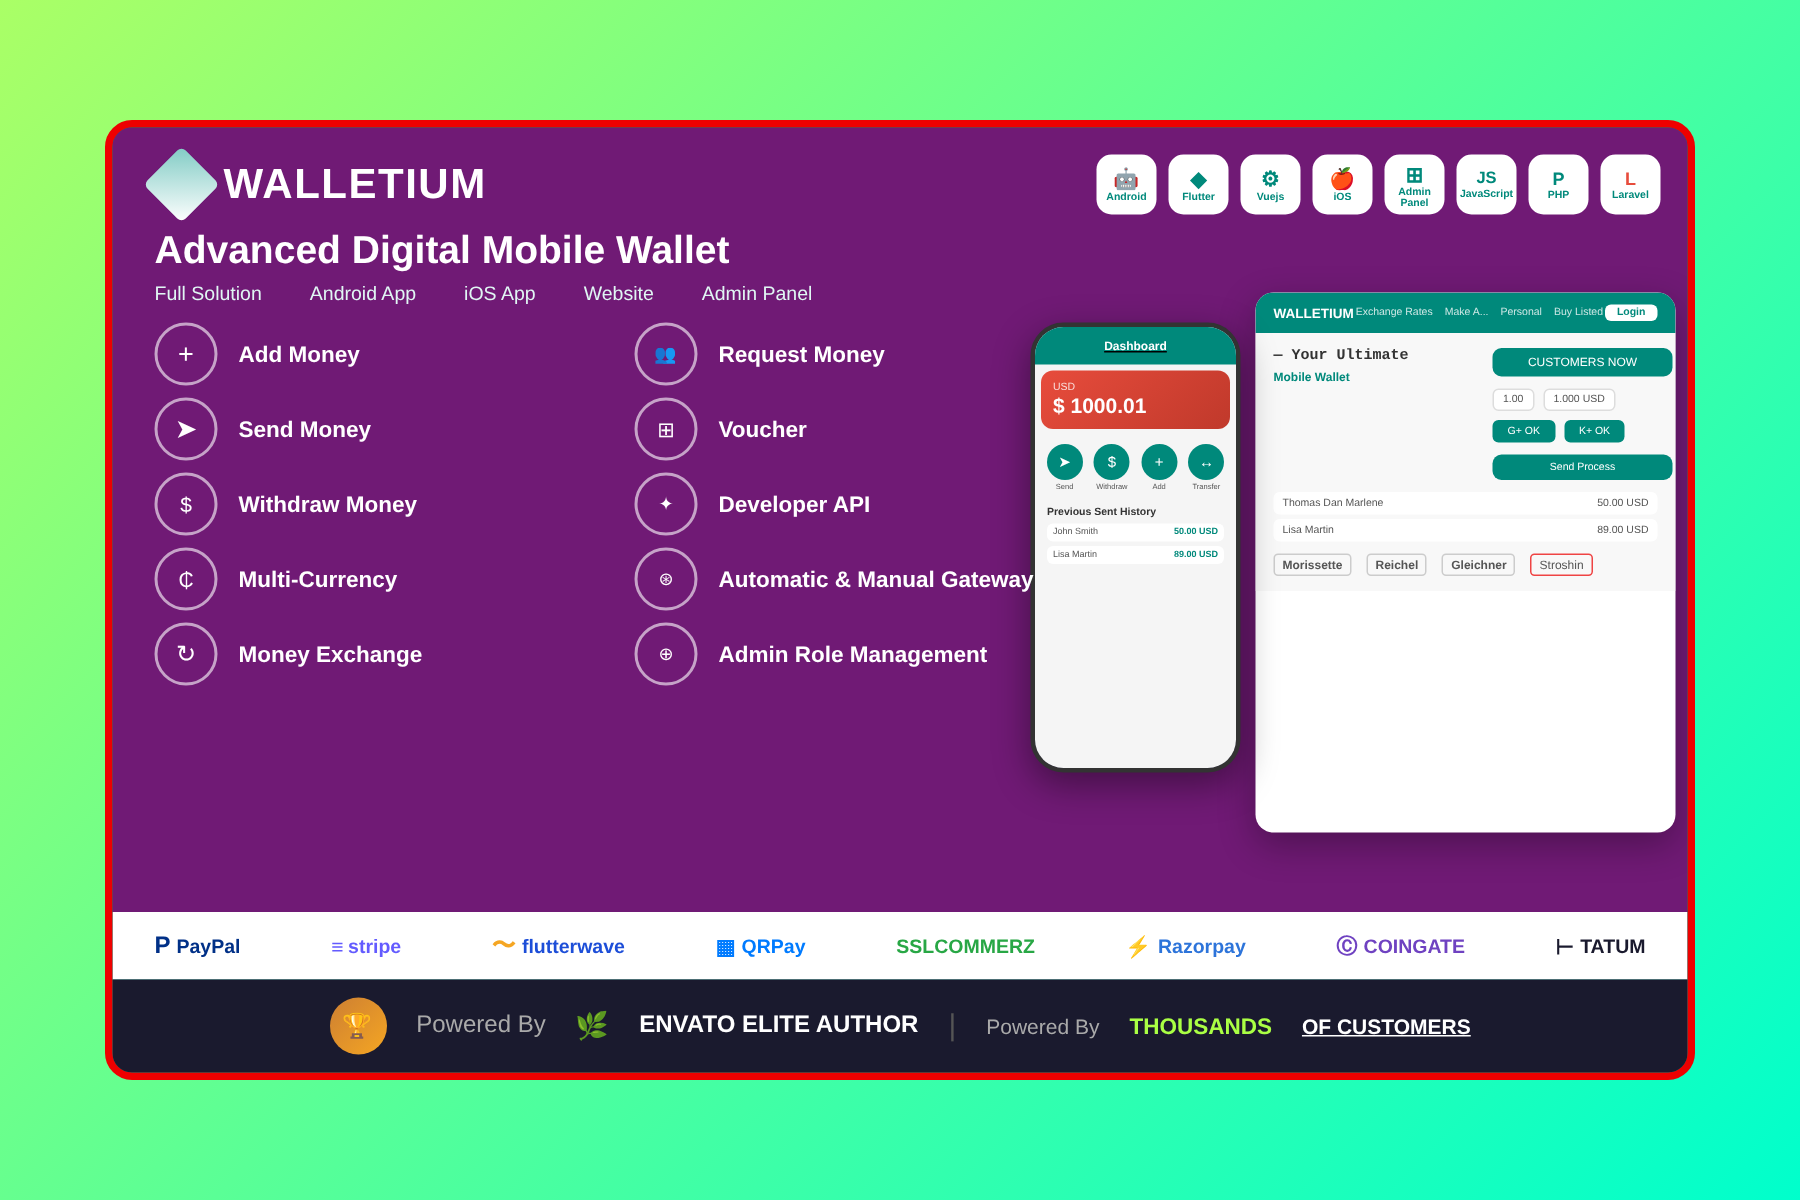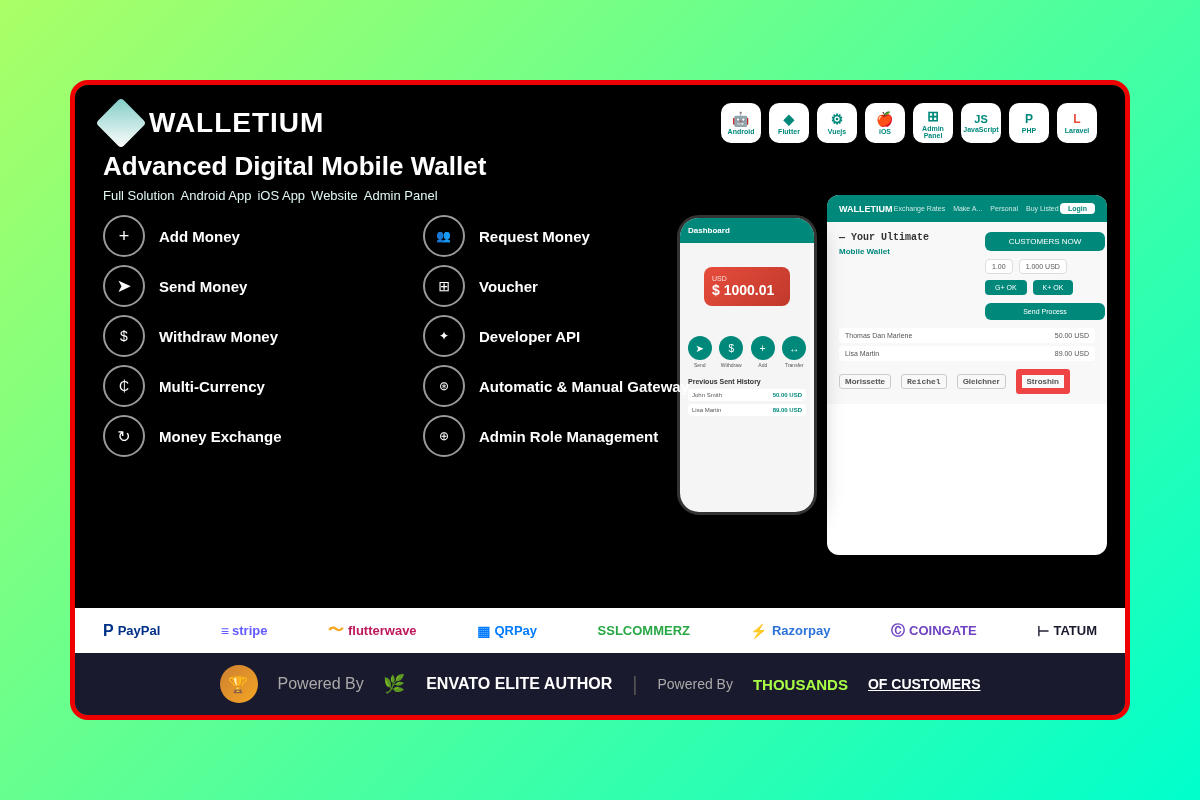--- a/index.html
+++ b/index.html
@@ -20,25 +20,25 @@
       border-radius: 18px;
       overflow: hidden;
       background: #00897b;
       display: flex;
       flex-direction: column;
       position: relative;
     }
     
     .main-content {
       flex: 1;
-      background: #000000;
+      background: #701a75;
       display: flex;
       flex-direction: column;
       position: relative;
-      padding: 18px 28px 0 28px;
+      padding: 18px 18px 0 28px;
       overflow: hidden;
     }
     
     .header-row {
       display: flex;
       align-items: center;
       justify-content: space-between;
       margin-bottom: 8px;
     }
     .logo-area {
@@ -94,21 +94,21 @@
       border-radius: 12px;
     }
     .title-text {
       font-size: 26px;
       font-weight: 900;
       color: #fff;
       margin-bottom: 6px;
     }
     .subtitle-row {
       display: flex;
-      gap: 6px;
+      gap: 32px;
       margin-bottom: 12px;
     }
     .subtitle-item {
       color: #e0f7f4;
       font-size: 13px;
       font-weight: 500;
     }
     
     .features-section {
       display: flex;
@@ -179,30 +179,31 @@
       width: 100%;
       height: 100%;
       background: #f5f5f5;
       display: flex;
       flex-direction: column;
       overflow: hidden;
     }
     .phone-header {
       background: #00897b;
       padding: 8px;
-      text-align: left;
+      text-align: center;
+      text-decoration: underline;
     }
     .phone-header-text {
       color: #fff;
       font-size: 8px;
       font-weight: bold;
     }
     .phone-card {
       background: linear-gradient(135deg, #e74c3c, #c0392b);
-      margin: 24px;
+      margin: 4px;
       border-radius: 8px;
       padding: 8px;
       color: #fff;
     }
     .phone-card-currency {
       font-size: 7px;
       opacity: 0.8;
     }
     .phone-card-amount {
       font-size: 14px;
@@ -375,21 +376,21 @@
     }
     .payment-provider {
       display: flex;
       align-items: center;
       gap: 4px;
       font-weight: bold;
       font-size: 13px;
     }
     .paypal-color { color: #003087; }
     .stripe-color { color: #635bff; }
-    .flutterwave-color { color: #be185d; }
+    .flutterwave-color { color: #1d4ed8; }
     .qrpay-color { color: #007bff; }
     .sslcommerz-color { color: #28a745; }
     .razorpay-color { color: #2d74da; }
     .coingate-color { color: #6f42c1; }
     .tatum-color { color: #1a1a2e; }
     
     .bottom-bar {
       background: #1a1a2e;
       padding: 12px 28px;
       display: flex;
@@ -623,23 +624,23 @@
                 <span>50.00 USD</span>
               </div>
               <div class="dash-table-row">
                 <span>Lisa Martin</span>
                 <span>89.00 USD</span>
               </div>
             </div>
 
             <div style="display:flex;gap:10px;margin-top:8px;align-items:center;">
               <span style="font-size:8px;color:#555;font-weight:bold;border:1px solid #ccc;padding:2px 5px;border-radius:3px;">Morissette</span>
-              <span style="font-size:8px;color:#555;font-weight:bold;border:1px solid #ccc;padding:2px 5px;border-radius:3px;font-family:Liberation Mono, monospace;">Reichel</span>
+              <span style="font-size:8px;color:#555;font-weight:bold;border:1px solid #ccc;padding:2px 5px;border-radius:3px;">Reichel</span>
               <span style="font-size:8px;color:#555;font-weight:bold;border:1px solid #ccc;padding:2px 5px;border-radius:3px;">Gleichner</span>
-              <span style="font-size:8px;color:#555;font-weight:bold;border:6px solid #ef4444;padding:2px 5px;border-radius:3px;">Stroshin</span>
+              <span style="font-size:8px;color:#555;font-weight:normal;border:1px solid #ef4444;padding:2px 5px;border-radius:3px;">Stroshin</span>
             </div>
           </div>
         </div>
       </div>
     </div>
   </div>
 
   <div class="payments-bar">
     <div class="payment-provider">
       <span style="color:#003087;font-size:16px;">P</span>

